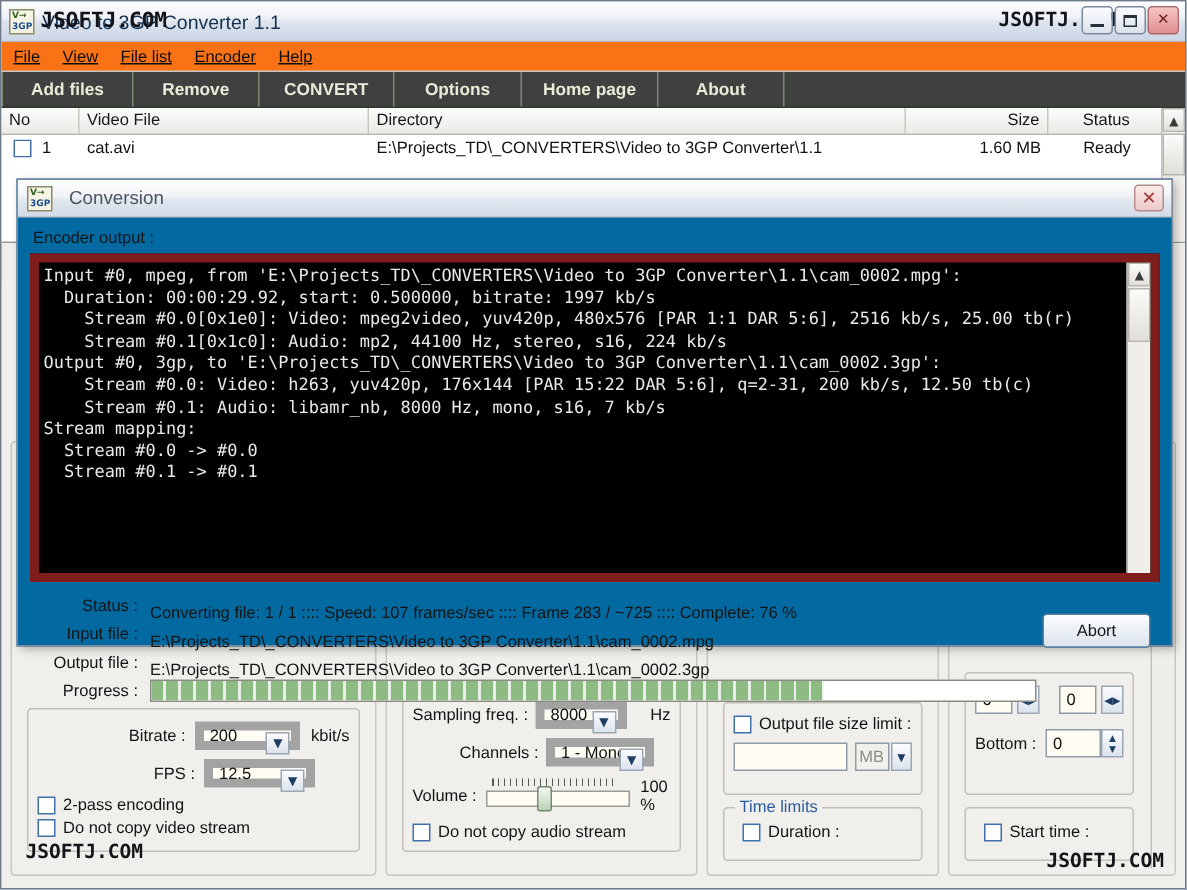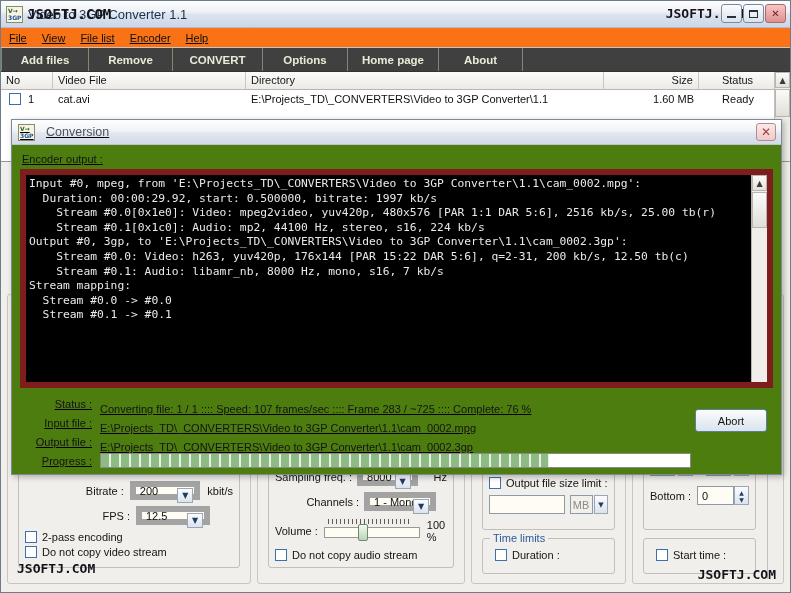--- a/index.html
+++ b/index.html
@@ -286,26 +286,25 @@
     width: 10px; height: 17px;
     background: linear-gradient(to bottom, #f4f8f2, #bcd3b8);
     border: 1px solid #6f8a6c;
     border-radius: 2px;
   }
 
   
   .dialog {
     position: absolute;
     left: 10px; top: 118px;
-    width: 771px; height: 356px;
-    background: #4d7c0f;
+    width: 771px; height: 312px;
+    background: #0369a1;
     border: 1px solid #7e8a99;
     box-shadow: 2px 2px 6px rgba(0,0,0,0.28);
     z-index: 50;
-    text-decoration: underline;
   }
   .dlg-title {
     height: 25px;
     background: linear-gradient(to bottom, #fdfefe 0%, #f1f3f7 45%, #e2e7f0 55%, #d3dbe8 100%);
     border-bottom: 1px solid #bcc3cd;
     display: flex; align-items: center;
     padding-left: 6px;
     position: relative;
   }
   .dlg-title .dt-text {

